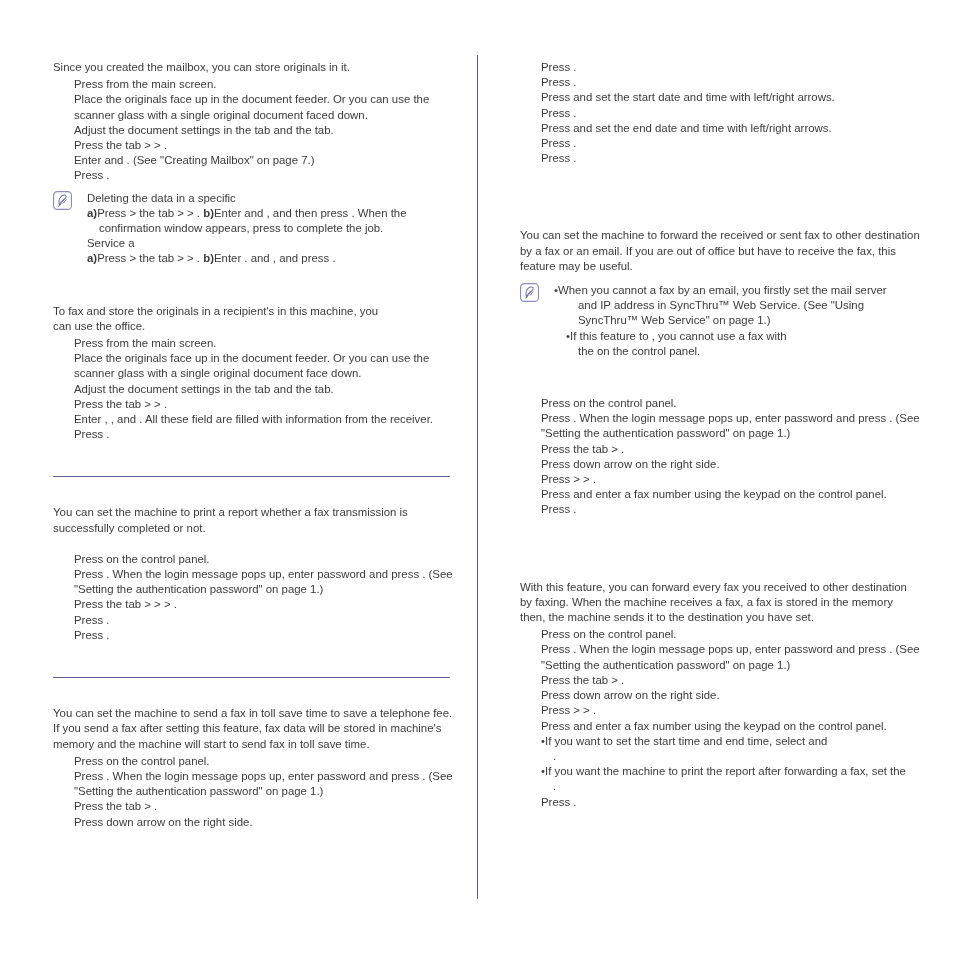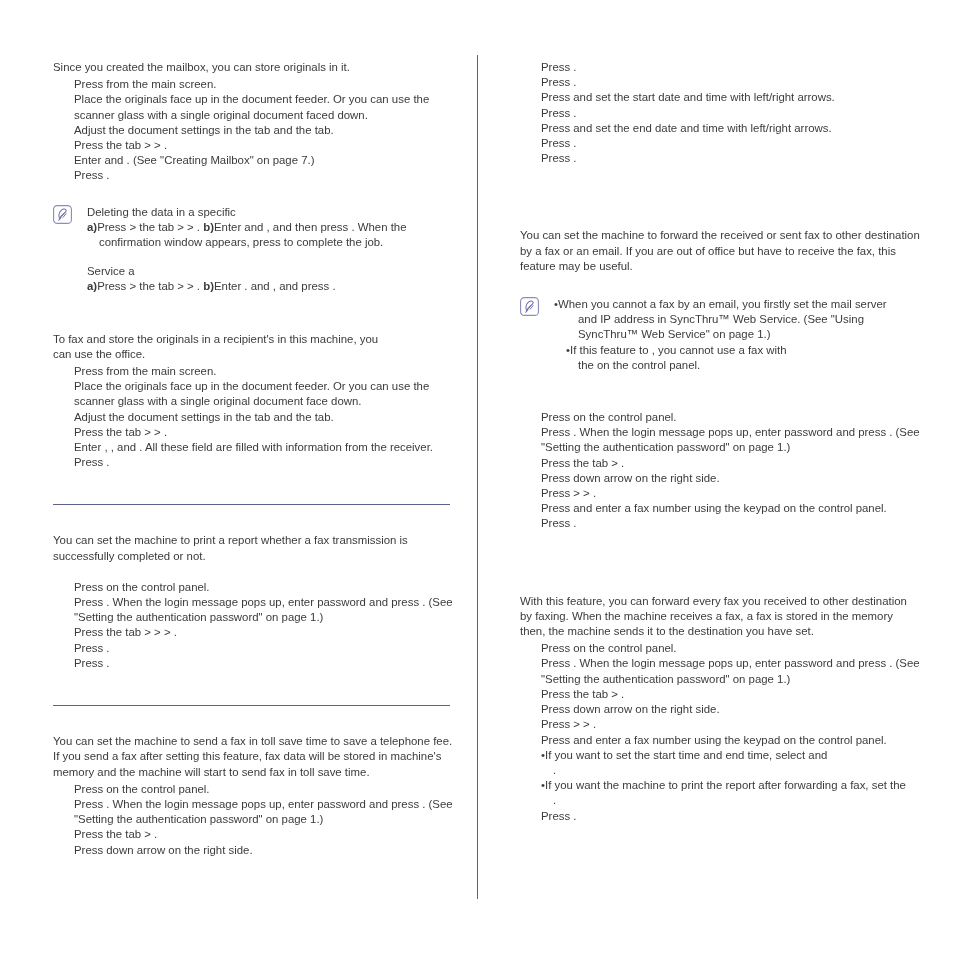--- a/index.html
+++ b/index.html
@@ -92,21 +92,20 @@
     position: absolute;
     left: 0px;
     top: 0px;
     width: 19px;
     height: 19px;
   }
   .note-body { display: block; }
   .note-bullet {
     display: block;
     text-indent: 0;
-    margin-top: 14px;
   }
 
   
   .rule {
     height: 1px;
     background: #60608f;
     width: 397px;
     margin: 0;
   }
 

